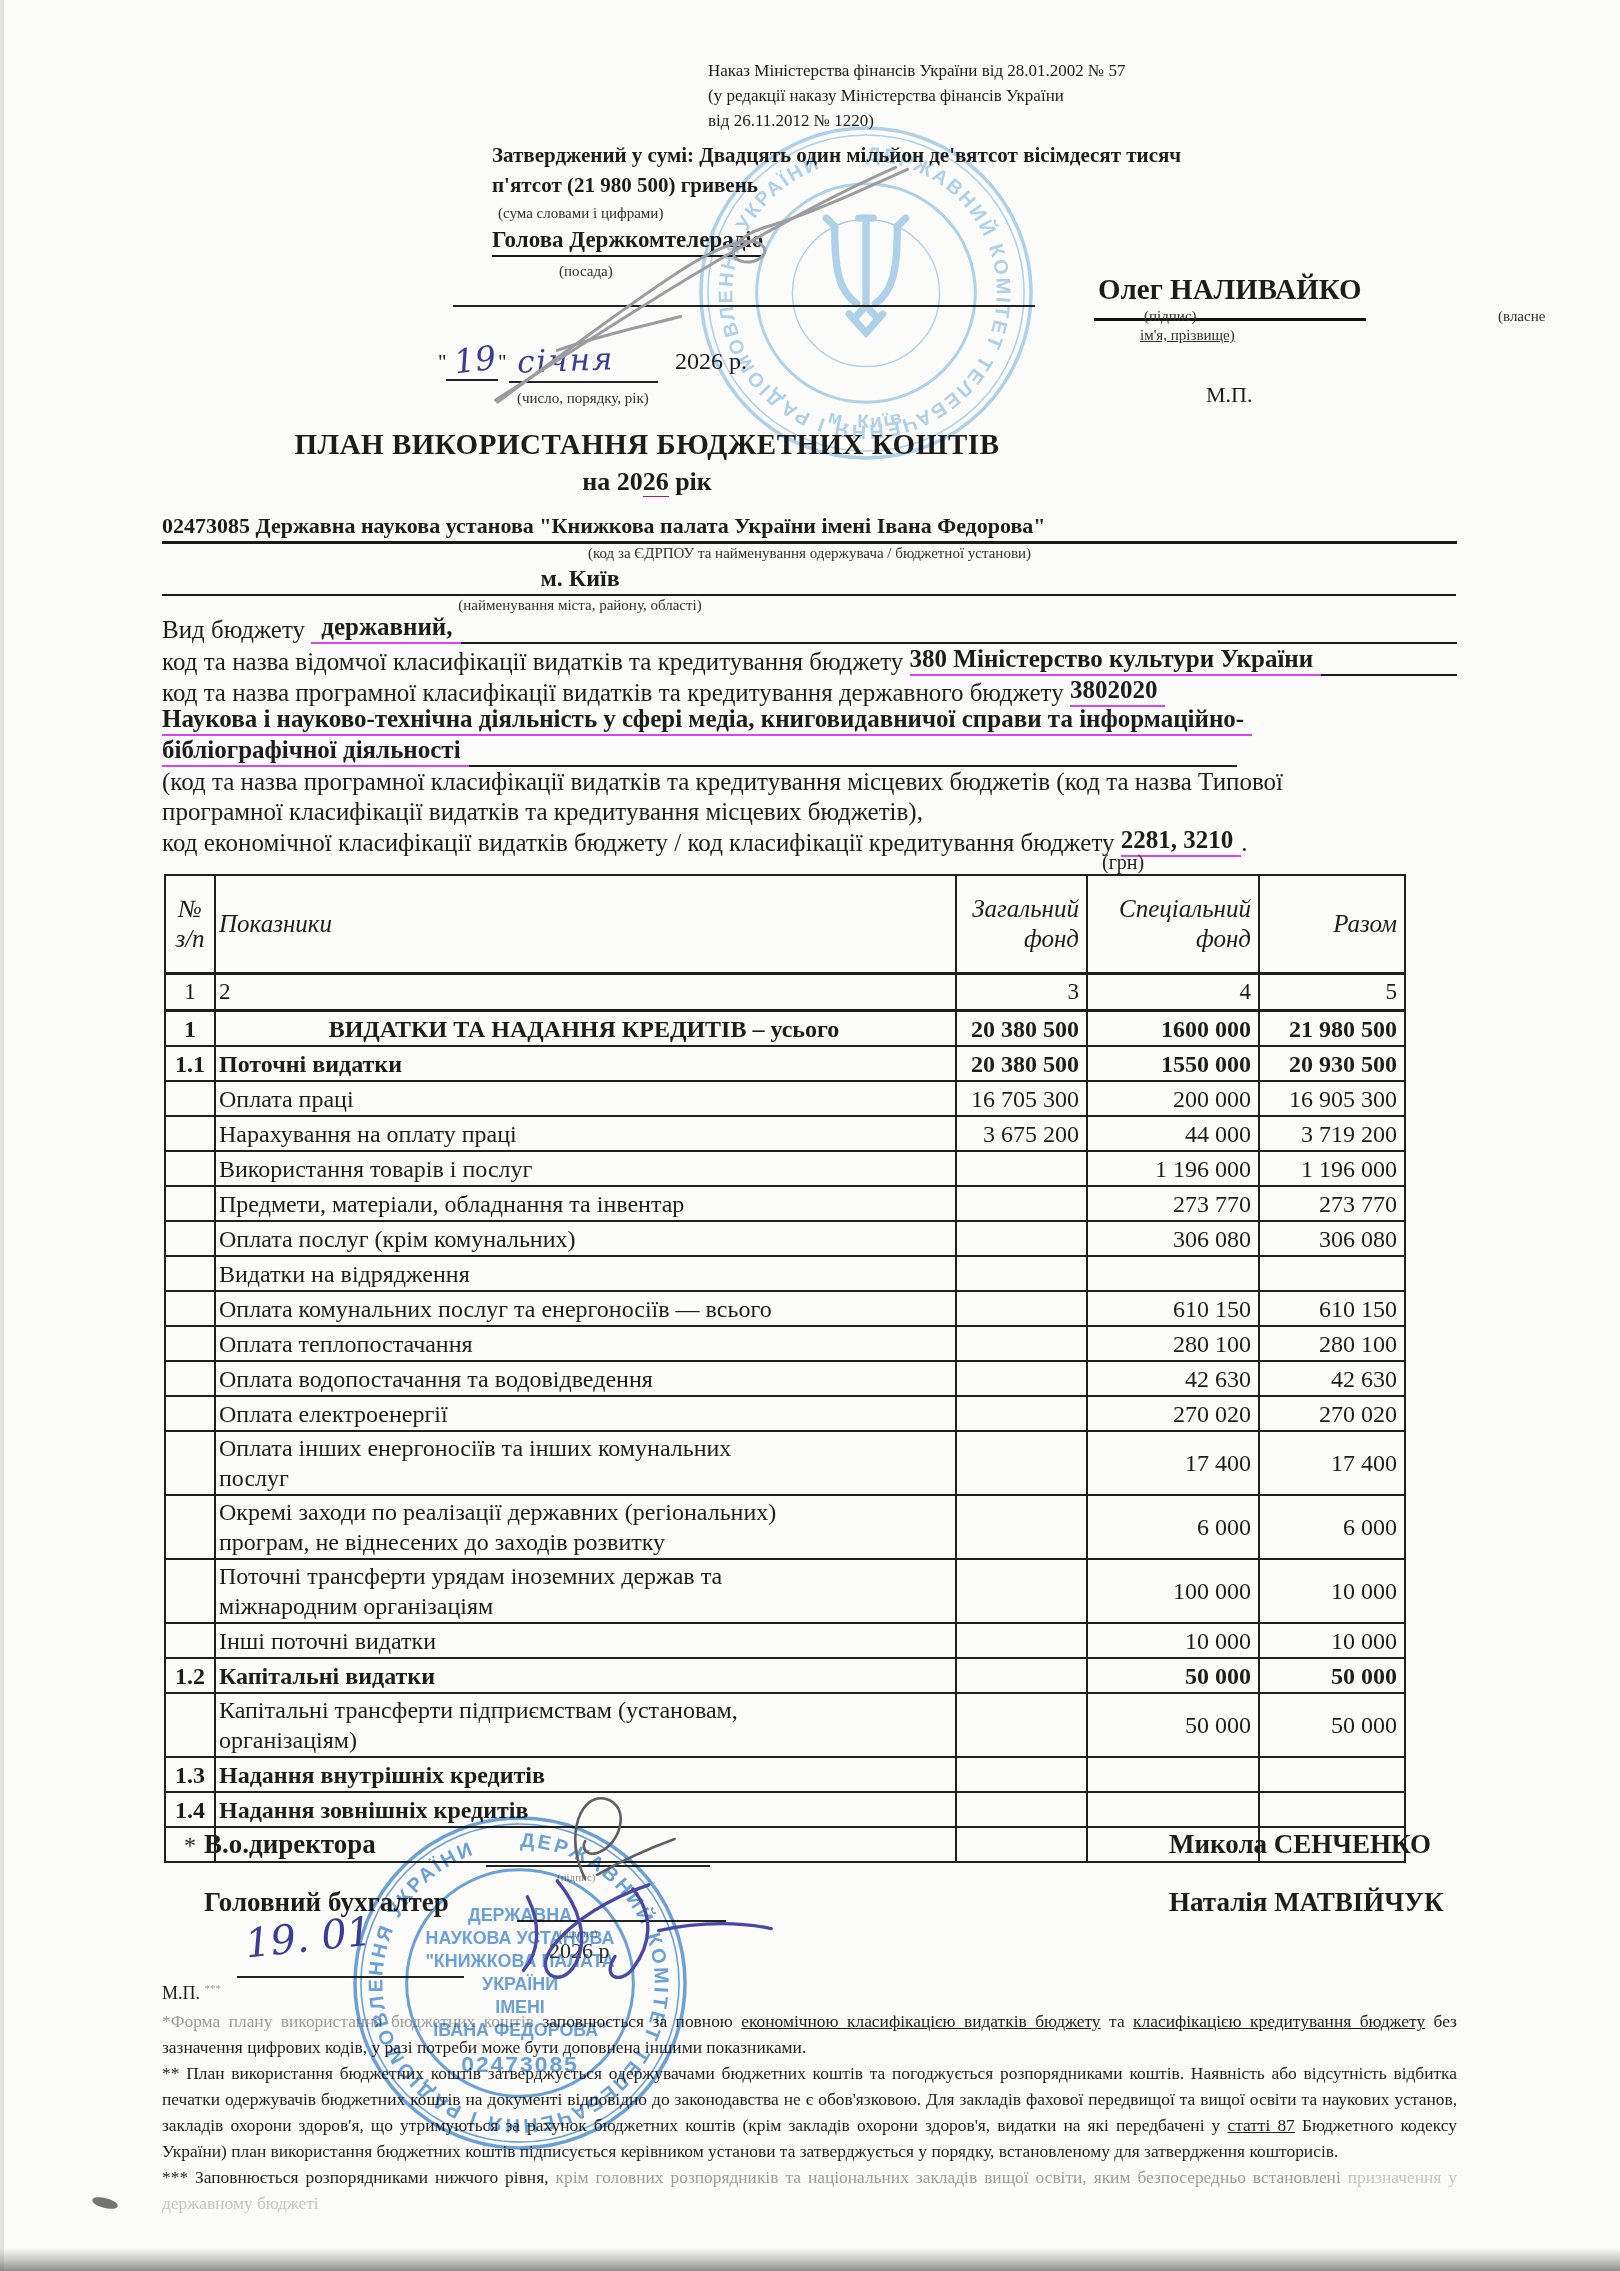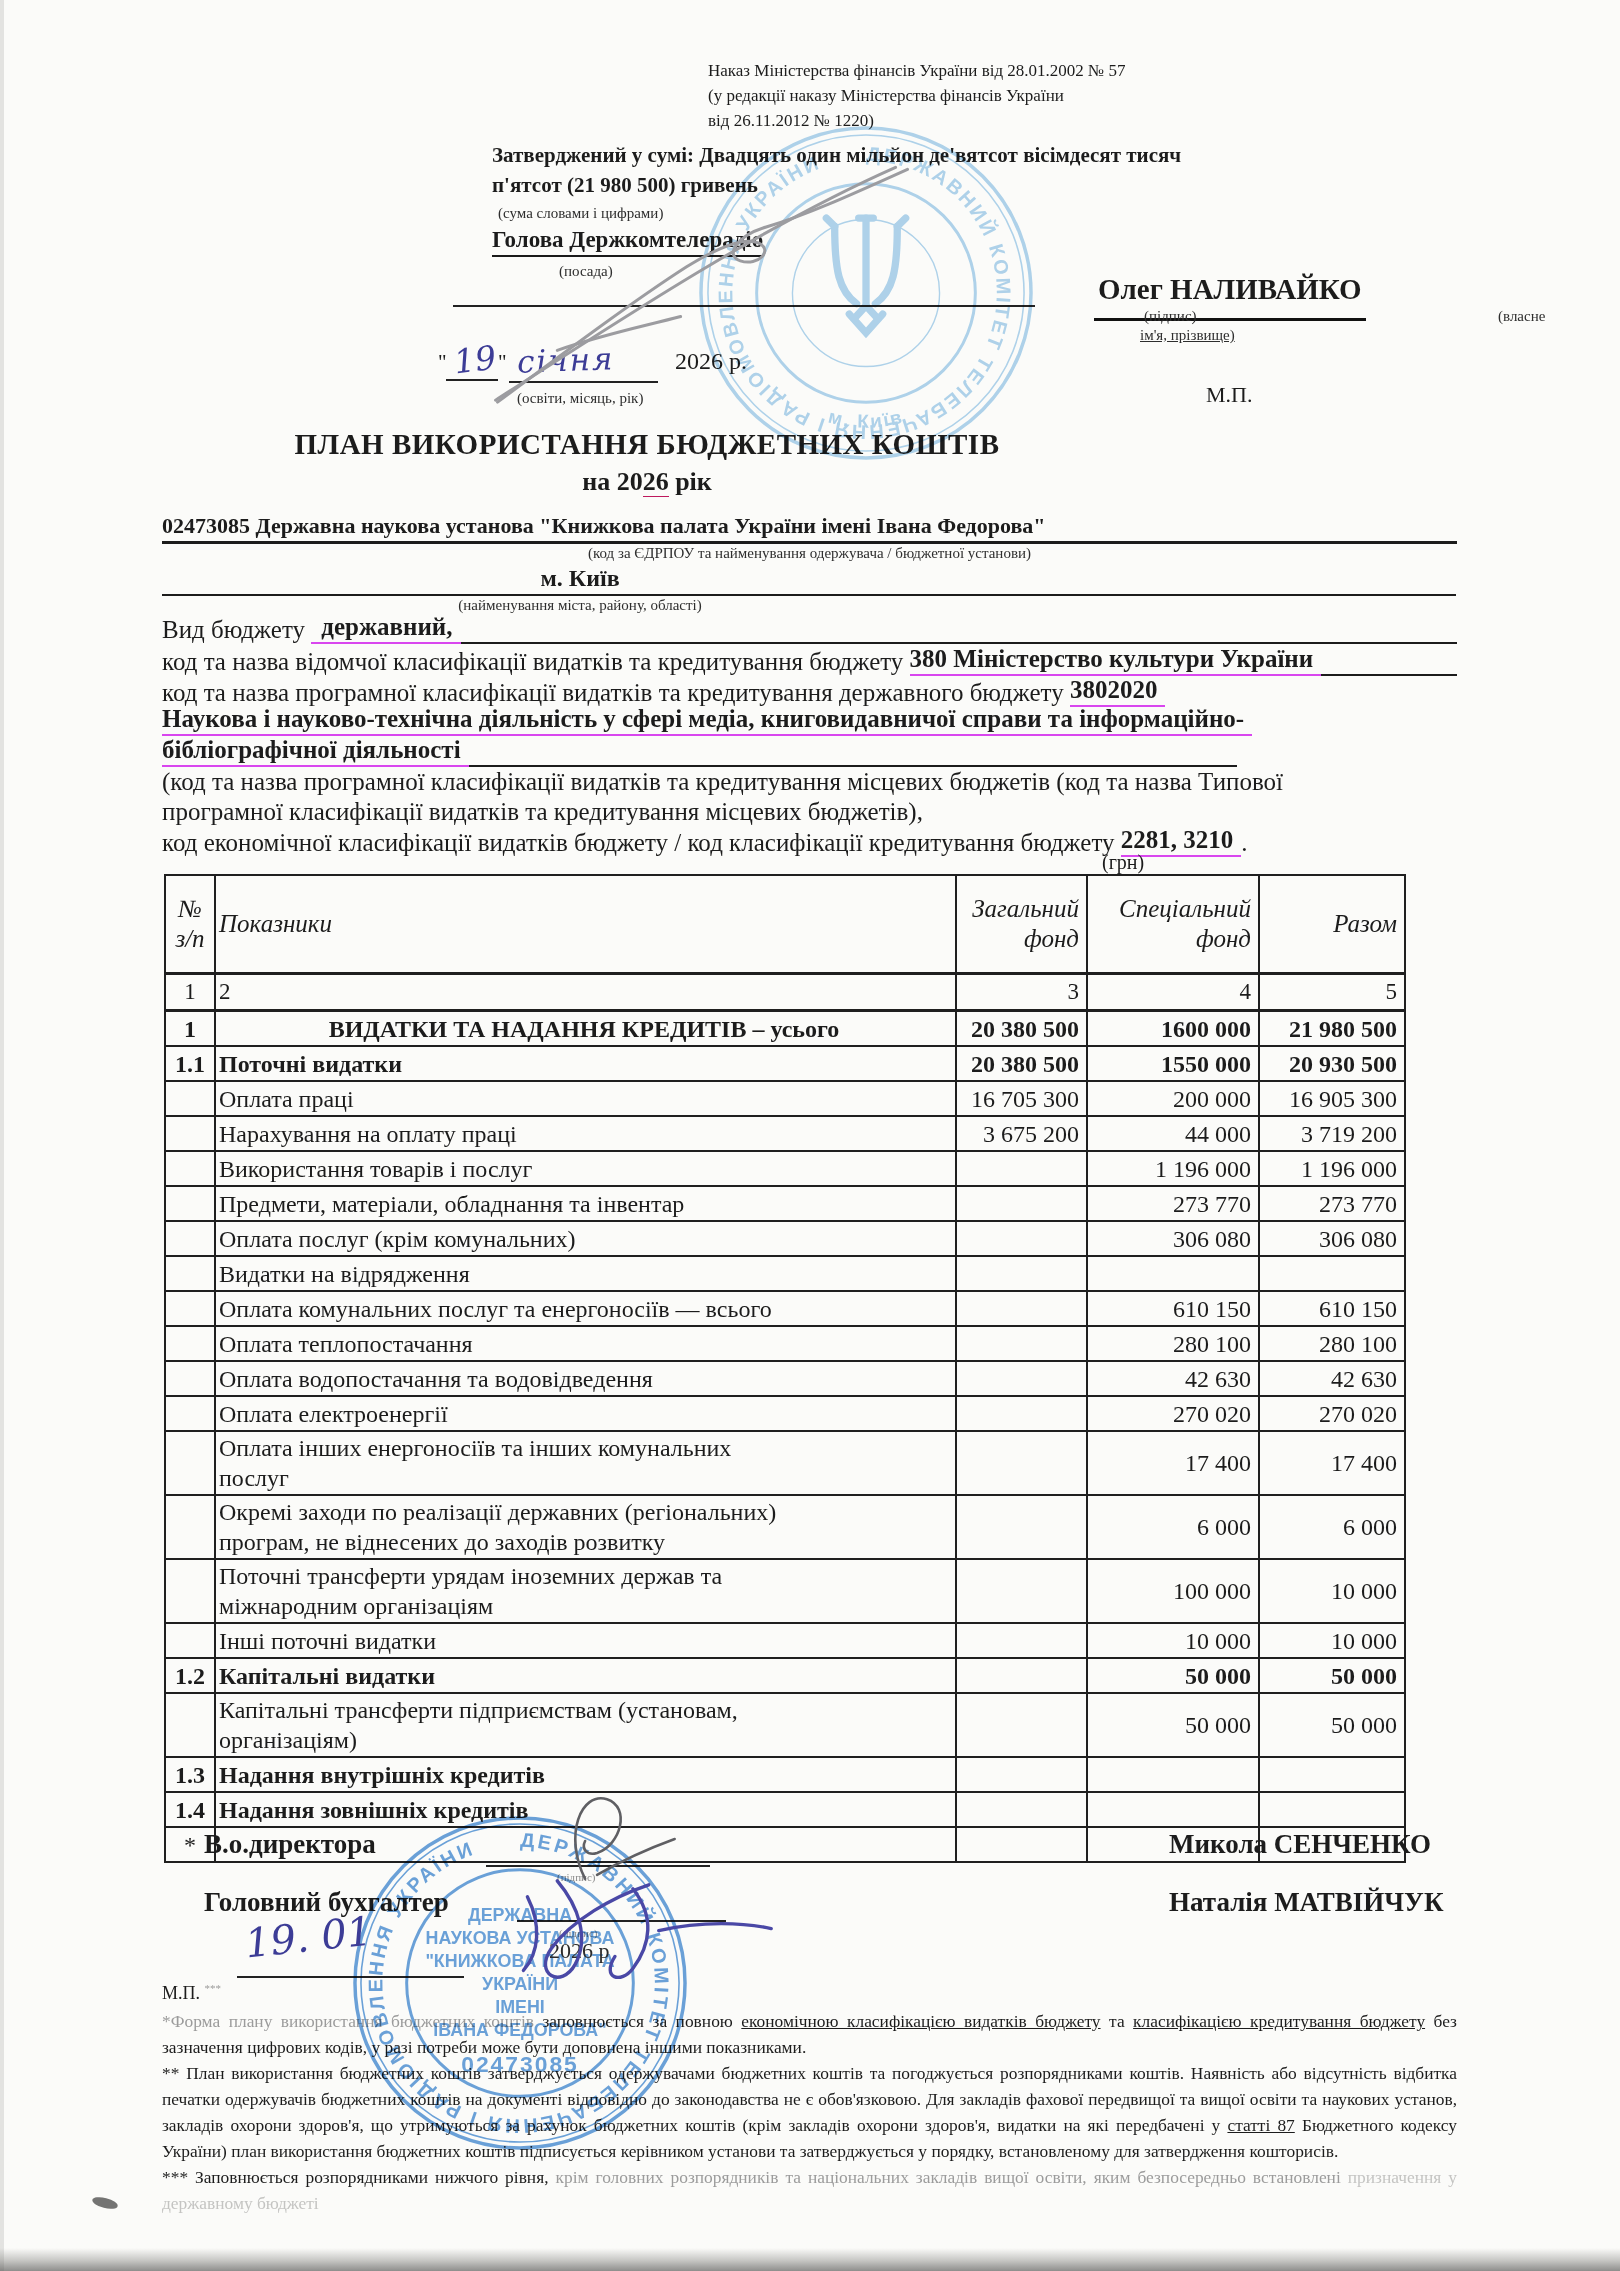--- a/index.html
+++ b/index.html
@@ -129,21 +129,21 @@
   <div class="abs imya-cap cap">ім'я, прізвище)</div>
   <div class="abs vlasne-cap cap">(власне</div>
 
   <div class="abs dq1">"</div>
   <div class="abs hw hw-day">19</div>
   <div class="abs day-line"></div>
   <div class="abs dq2">"</div>
   <div class="abs hw hw-month">січня</div>
   <div class="abs month-line"></div>
   <div class="abs year-top">2026 р.</div>
-  <div class="abs date-cap cap">(освіти, місяць,  рік)</div>
+  <div class="abs date-cap cap">(число, порядку,  рік)</div>
   <div class="abs mp-top">М.П.</div>
 
   <div class="abs title1">ПЛАН ВИКОРИСТАННЯ БЮДЖЕТНИХ  КОШТІВ</div>
   <div class="abs title2"><span>на 20</span><span class="yr">26</span><span> рік</span></div>
 
   <div class="abs recipient">02473085 Державна наукова установа "Книжкова палата України імені Івана Федорова"</div>
   <div class="abs recip-cap cap">(код за ЄДРПОУ та найменування одержувача / бюджетної установи)</div>
   <div class="abs city-line">м. Київ</div>
   <div class="abs city-cap cap">(найменування міста, району, області)</div>
 

